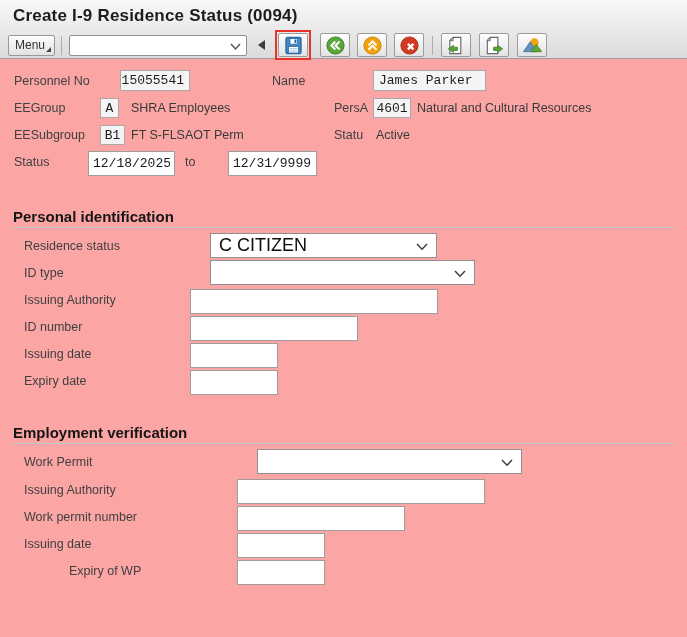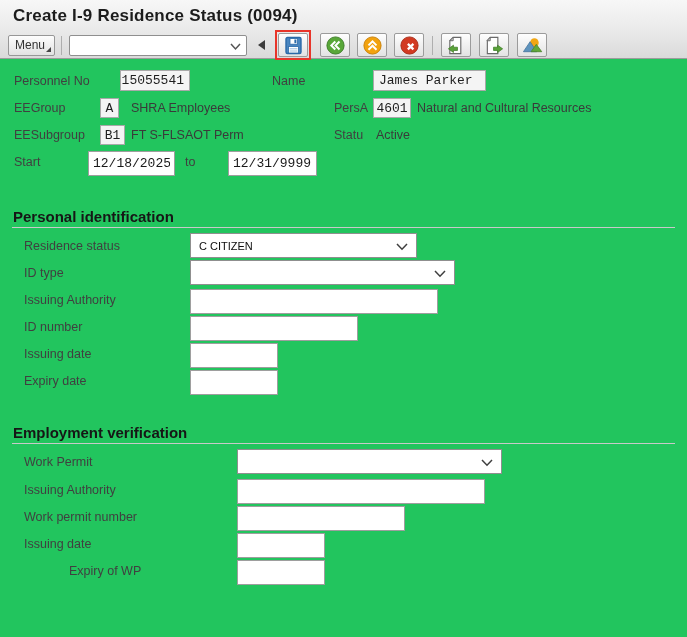--- a/index.html
+++ b/index.html
@@ -1,21 +1,21 @@
 <!DOCTYPE html>
 <html><head>
 <meta charset="utf-8">
 <style>
   * { margin:0; padding:0; box-sizing:border-box; }
   html,body { background:#e9e9e9; }
   body { font-family:"Liberation Sans", sans-serif; }
 
   .screen {
     position:relative; width:687px; height:637px;
-    background:#22c55e; overflow:hidden; outline:1px solid #c4c4c4;
+    background:#fca5a5; overflow:hidden; outline:1px solid #c4c4c4;
   }
 
   
   .titlebar {
     position:absolute; top:0; left:0; width:687px; height:32px;
     background:linear-gradient(#f7f7f7,#e9e9e9);
     display:flex; align-items:center; padding-left:13px;
   }
   .title { font-size:17px; font-weight:bold; color:#1c1c1c; letter-spacing:.2px; }
 
@@ -70,21 +70,21 @@
   .dfield.right { justify-content:flex-end; }
   .inp {
     position:absolute; height:25px; background:#fff;
     border:1px solid #9e9e9e; padding:0 4px;
     font-family:"Liberation Mono", monospace; font-size:13px; color:#191919;
   }
   .selectbox {
     position:absolute; height:25px; background:#fff;
     border:1px solid #8f8f8f;
     display:flex; align-items:center; padding:0 22px 0 8px;
-    font-size:11px; color:#0d0d0d; cursor:default;
+    font-size:18px; color:#0d0d0d; cursor:default;margin-left:20px;
   }
   .selectbox .chev { position:absolute; right:8px; top:9px; }
   .sec-title { position:absolute; left:13px; font-size:15px; font-weight:bold; color:#161616; }
   .sec-line { position:absolute; left:12px; width:663px; height:1px; background:#c9c9c9; }
 </style>
 </head>
 <body>
 
 <div class="screen">
 
@@ -176,21 +176,21 @@
     <span class="lbl" style="left:334px; top:101px;">PersA</span>
     <div class="dfield center" style="left:373px; top:98px; width:38px; height:20px;">4601</div>
     <span class="txt" style="left:417px; top:101px;">Natural and Cultural Resources</span>
 
     <span class="lbl" style="left:14px; top:128px;">EESubgroup</span>
     <div class="dfield center" style="left:100px; top:125px; width:25px; height:20px;">B1</div>
     <span class="txt" style="left:131px; top:128px;">FT S-FLSAOT Perm</span>
     <span class="lbl" style="left:334px; top:128px;">Statu</span>
     <span class="txt" style="left:376px; top:128px;">Active</span>
 
-    <span class="lbl" style="left:14px; top:155px;">Start</span>
+    <span class="lbl" style="left:14px; top:155px;">Status</span>
     <input class="inp" style="left: 88px; top: 151px; width: 87px;" value="12/18/2025">
     <span class="lbl" style="left:185px; top:155px;">to</span>
     <input class="inp" style="left: 228px; top: 151px; width: 89px;" value="12/31/9999">
   </div>
 
   <div>
     <span class="sec-title" style="top:208px;">Personal identification</span>
     <span class="sec-line" style="top:227px;"></span>
 
     <span class="lbl" style="left:24px; top:239px;">Residence status</span>

